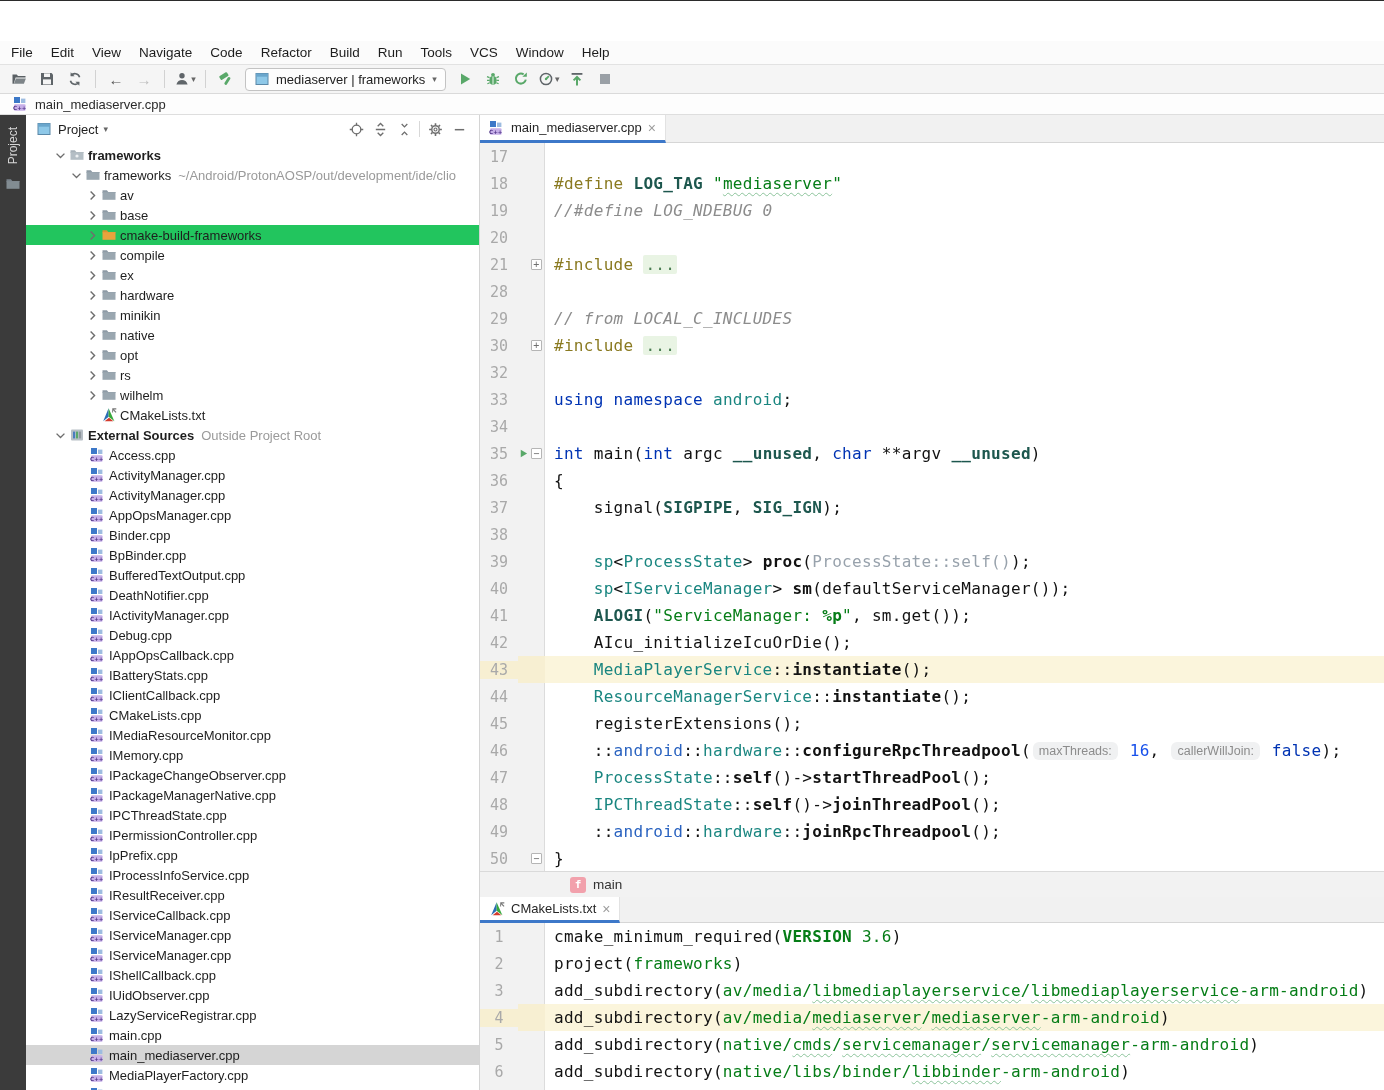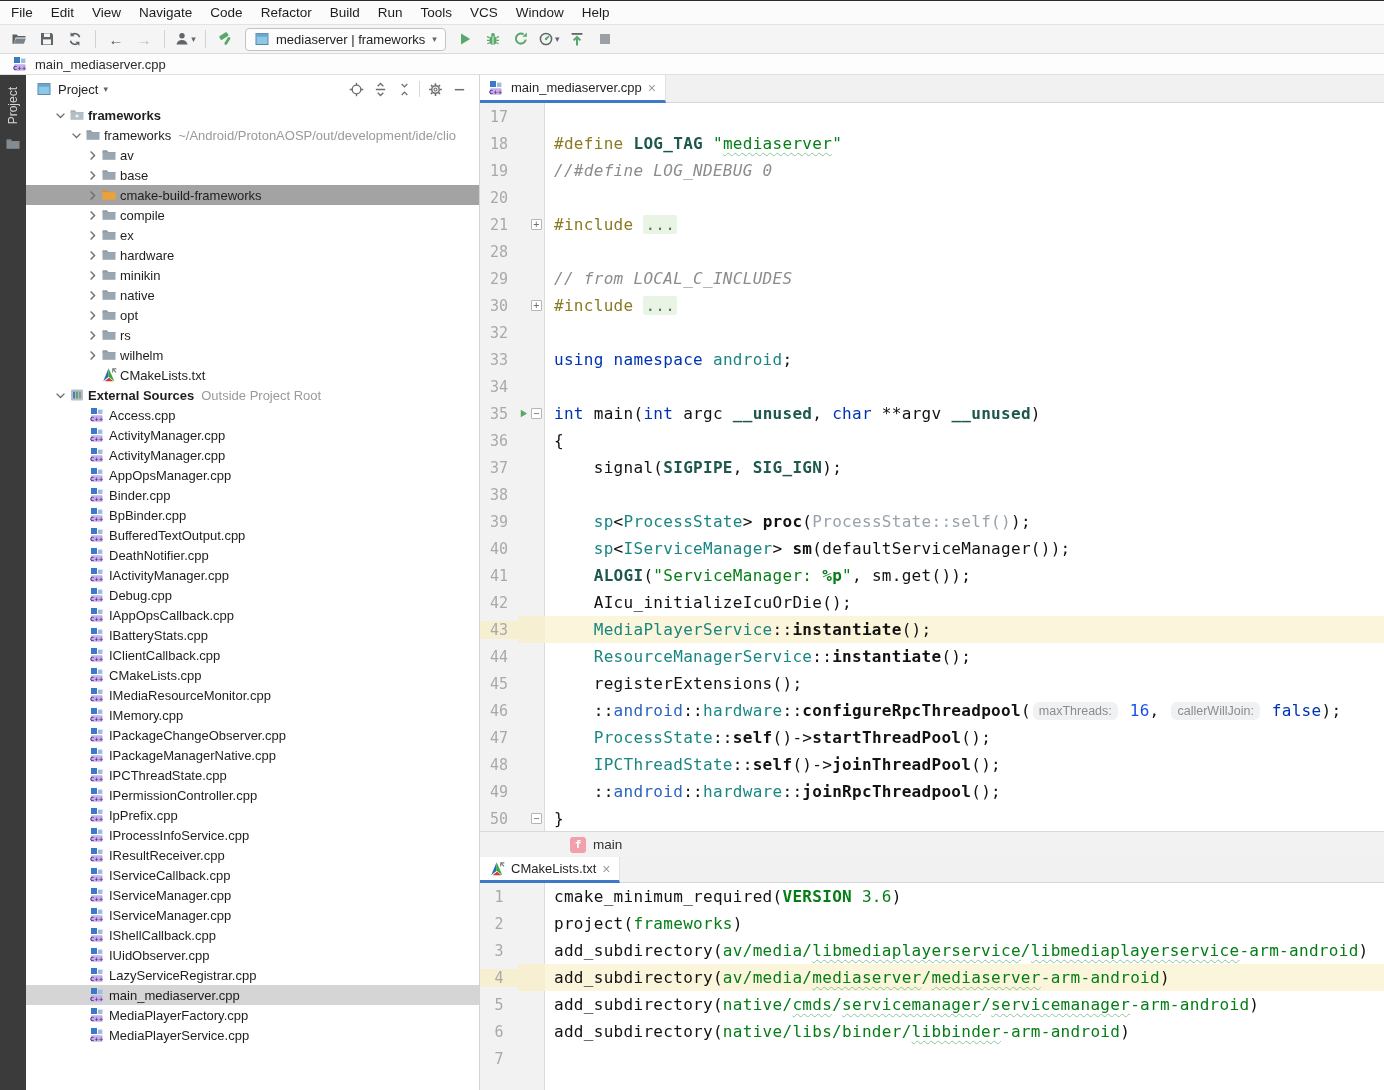--- a/index.html
+++ b/index.html
@@ -1,20 +1,20 @@
 <!DOCTYPE html>
 <html><head>
 <meta charset="utf-8">
 <style>
   html,body{margin:0;padding:0;background:#2f2f2f;}
   *{box-sizing:border-box;}
   .win{width:1384px;height:1090px;background:#fff;overflow:hidden;display:flex;flex-direction:column;
        font-family:"Liberation Sans","DejaVu Sans",sans-serif;border-top:1px solid #2b2b2b;}
   
-  .menubar{height:24px;background:#fbfbfb;border-bottom:1px solid #e2e2e2;display:flex;align-items:center;padding-left:2px;flex:none;}
+  .menubar{height:24px;background:#fbfbfb;border-bottom:1px solid #e2e2e2;display:flex;align-items:center;padding-left:2px;flex:none;margin-top:40px;}
   .mi{padding:0 9px;font-size:13.5px;color:#1d1d1d;line-height:23px;cursor:default;}
   
   .toolbar{height:29px;background:#f5f5f5;border-bottom:1px solid #dadada;display:flex;align-items:center;padding-left:6px;gap:2px;flex:none;}
   .tbtn{width:26px;height:24px;display:flex;align-items:center;justify-content:center;flex:none;}
   .tbtn svg{width:16px;height:16px;display:block;}
   .tsep{width:1px;height:18px;background:#d2d2d2;margin:0 5px;flex:none;}
   .tarrow{font-size:15px;color:#555;}
   .tarrow.dis{color:#bdbdbd;}
   .caret{font-size:9px;color:#666;margin-left:1px;}
   .runcfg{height:23px;border:1px solid #c3c3c3;border-radius:4px;background:#fdfdfd;display:flex;align-items:center;gap:6px;padding:0 8px;margin:0 4px;}
@@ -39,21 +39,21 @@
   .pbtn svg{width:15px;height:15px;}
   .psep{width:1px;height:16px;background:#d8d8d8;margin:0 3px;}
   .ptree{flex:1;overflow:hidden;padding-top:2px;}
   .trow{height:20px;display:flex;align-items:center;font-size:13px;color:#1e1e1e;white-space:nowrap;cursor:default;}
   .trow .chev{width:17px;height:16px;display:inline-flex;align-items:center;justify-content:center;flex:none;}
   .trow .chev svg{width:15px;height:15px;}
   .trow .ticon{width:19px;height:16px;display:inline-flex;align-items:center;flex:none;}
   .trow .ticon svg{width:16px;height:16px;}
   .trow .extra{color:#9a9a9a;margin-left:7px;}
   .trow.bold .tl{font-weight:bold;}
-  .trow.hl{background:#a3a3a3;text-align:center;}
+  .trow.hl{background:#22c55e;text-align:center;}
   .trow.sel{background:#d5d5d5;}
   .lvl0{padding-left:26px;}
   .lvl1{padding-left:42px;}
   .lvl2{padding-left:58px;}
   .lvlf{padding-left:64px;}
   
   .editors{flex:1;display:flex;flex-direction:column;min-width:0;min-height:0;}
   .tabbar{height:28px;background:#f1f1f1;border-bottom:1px solid #d6d6d6;display:flex;align-items:flex-end;flex:none;}
   .tab{height:28px;margin-bottom:-1px;background:#ffffff;border-bottom:3px solid #3d78c9;display:flex;align-items:center;gap:6px;padding:0 9px;border-right:1px solid #e2e2e2;}
   .tab .tlabel{font-size:13px;color:#262626;}
@@ -841,20 +841,31 @@
             <span class="ticon">
               <svg viewBox="0 0 16 16">
                 <rect x="1" y="1" width="6" height="6" fill="#3c78c8"></rect>
                 <rect x="8" y="2.6" width="4.4" height="4.4" fill="#9dbce0"></rect>
                 <rect x="1" y="8.2" width="11.6" height="6.6" rx="1.2" fill="#c6afe8"></rect>
                 <text x="6.8" y="13.5" font-size="5.6" font-family="DejaVu Sans,sans-serif" font-weight="bold" fill="#4a2e83" text-anchor="middle">C++</text>
               </svg>
             </span>
             <span class="tl">LazyServiceRegistrar.cpp</span>
           </div>
+          <div class="trow lvlf">
+            <span class="ticon">
+              <svg viewBox="0 0 16 16">
+                <rect x="1" y="1" width="6" height="6" fill="#3c78c8"></rect>
+                <rect x="8" y="2.6" width="4.4" height="4.4" fill="#9dbce0"></rect>
+                <rect x="1" y="8.2" width="11.6" height="6.6" rx="1.2" fill="#c6afe8"></rect>
+                <text x="6.8" y="13.5" font-size="5.6" font-family="DejaVu Sans,sans-serif" font-weight="bold" fill="#4a2e83" text-anchor="middle">C++</text>
+              </svg>
+            </span>
+            <span class="tl">main.cpp</span>
+          </div>
           <div class="trow lvlf sel">
             <span class="ticon">
               <svg viewBox="0 0 16 16">
                 <rect x="1" y="1" width="6" height="6" fill="#3c78c8"></rect>
                 <rect x="8" y="2.6" width="4.4" height="4.4" fill="#9dbce0"></rect>
                 <rect x="1" y="8.2" width="11.6" height="6.6" rx="1.2" fill="#c6afe8"></rect>
                 <text x="6.8" y="13.5" font-size="5.6" font-family="DejaVu Sans,sans-serif" font-weight="bold" fill="#4a2e83" text-anchor="middle">C++</text>
               </svg>
             </span>
             <span class="tl">main_mediaserver.cpp</span>

